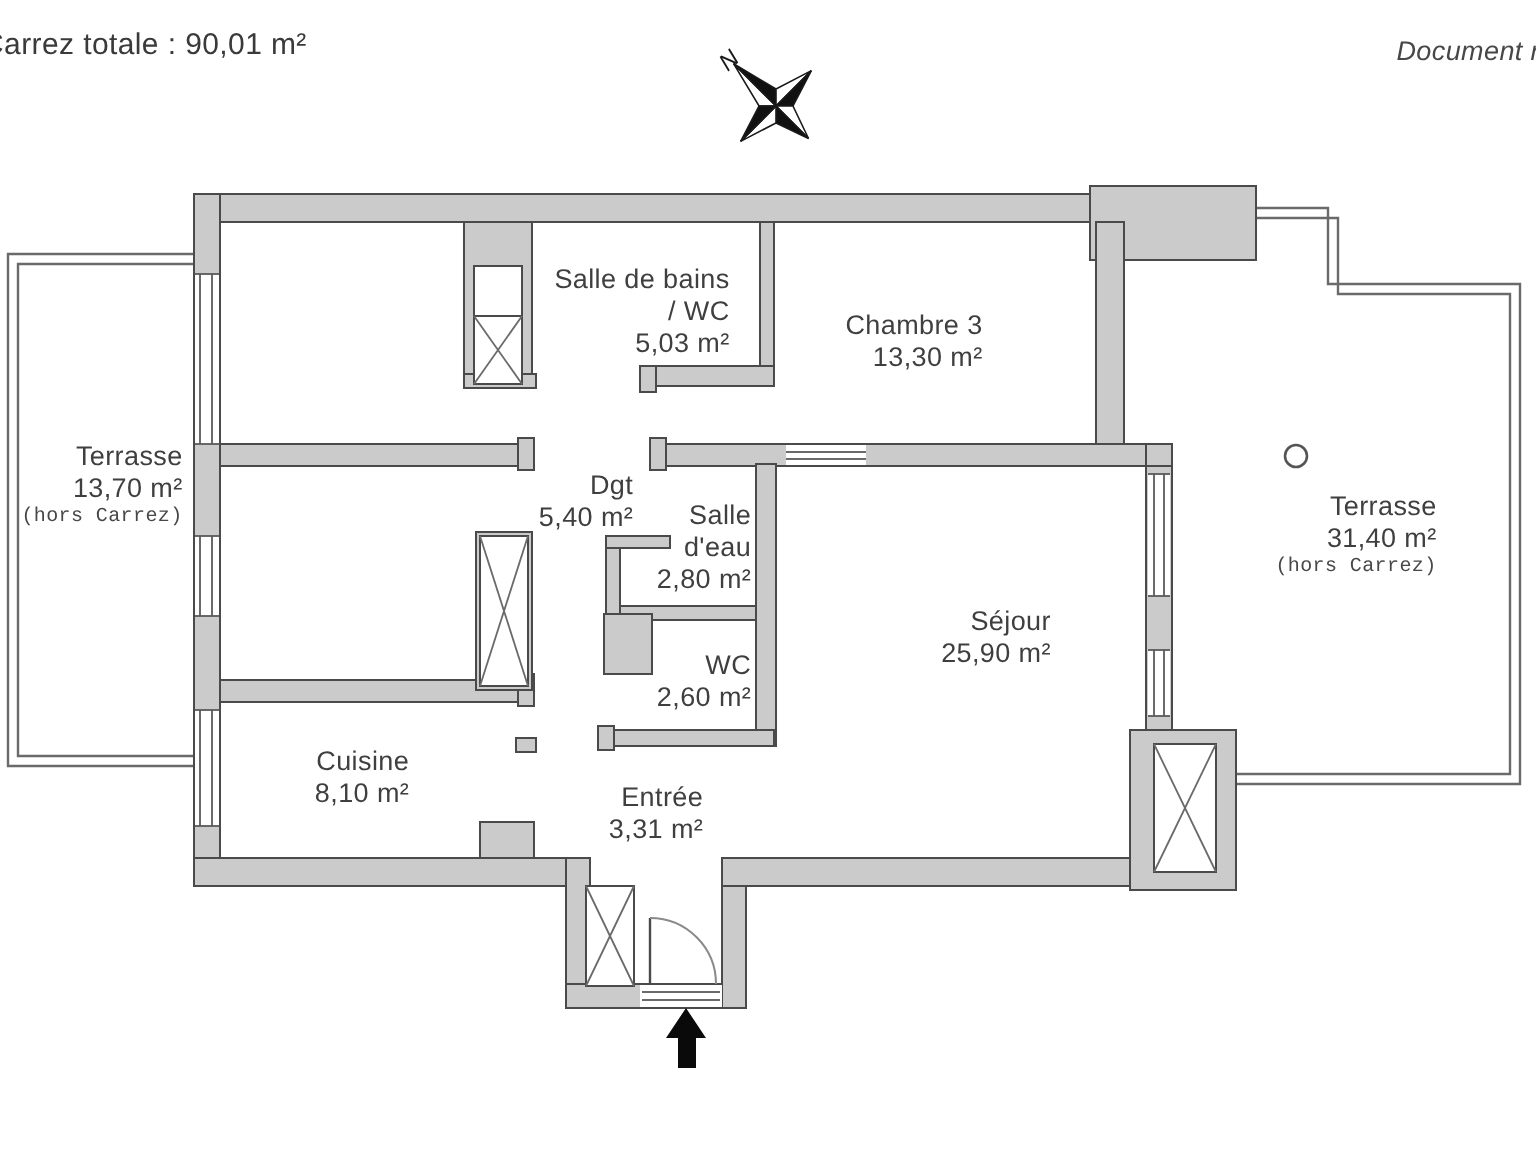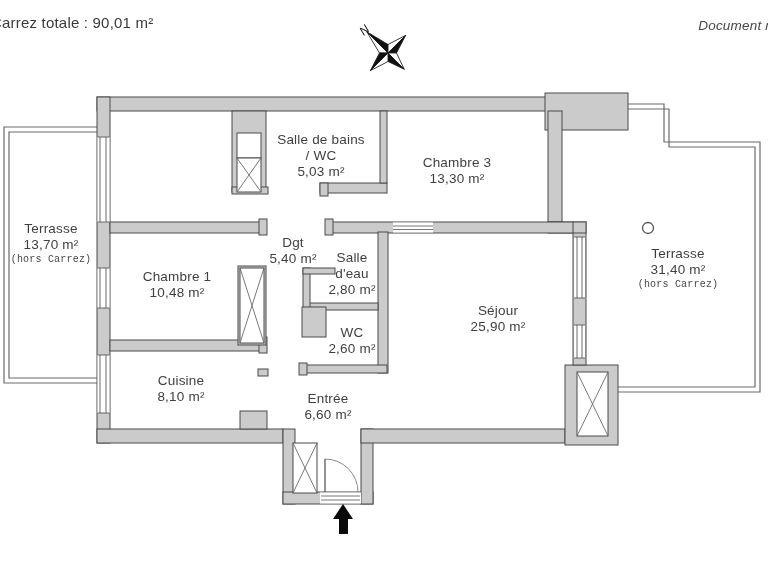--- a/index.html
+++ b/index.html
@@ -11,21 +11,21 @@
   }
   .hdr{
     position:absolute;white-space:nowrap;font-size:15px;color:#3a3a3a;
     letter-spacing:.2px;
   }
   .hdr-left{left:-9px;top:14px;}
   .hdr-right{right:-2px;top:18px;font-style:italic;font-size:13.5px;color:#474747;}
   svg{position:absolute;left:0;top:0;}
   .room-label{
     position:absolute;transform:translate(-50%,-50%);
-    text-align:center;white-space:nowrap;line-height:16px;font-size:13.5px;
+    text-align:right;white-space:nowrap;line-height:16px;font-size:13.5px;
     color:#3f3f3f;letter-spacing:.2px;
   }
   .room-label .rh{font-size:10px;line-height:13px;color:#474747;font-family:Liberation Mono, monospace;}
 </style>
 </head>
 <body>
 
 <div id="stage">
 
   <div class="hdr hdr-left">Carrez totale :  90,01 m²</div>
@@ -174,24 +174,20 @@
     <div class="rn">Chambre 3</div>
     <div class="ra">13,30 m²</div>
   </div>
 
   <div class="room-label" style="left:51px;top:243px">
     <div class="rn">Terrasse</div>
     <div class="ra">13,70 m²</div>
     <div class="rh">(hors Carrez)</div>
   </div>
 
-  <div class="room-label" style="left:177px;top:285px">
-    <div class="rn">Chambre 1</div>
-    <div class="ra">10,48 m²</div>
-  </div>
 
   <div class="room-label" style="left:293px;top:251px">
     <div class="rn">Dgt</div>
     <div class="ra">5,40 m²</div>
   </div>
 
   <div class="room-label" style="left:352px;top:274px">
     <div class="rn">Salle</div>
     <div class="rn">d'eau</div>
     <div class="ra">2,80 m²</div>
@@ -213,16 +209,16 @@
     <div class="rh">(hors Carrez)</div>
   </div>
 
   <div class="room-label" style="left:181px;top:389px">
     <div class="rn">Cuisine</div>
     <div class="ra">8,10 m²</div>
   </div>
 
   <div class="room-label" style="left:328px;top:407px">
     <div class="rn">Entrée</div>
-    <div class="ra">6,60 m²</div>
+    <div class="ra">3,31 m²</div>
   </div>
 
 </div>
 
 </body></html>

